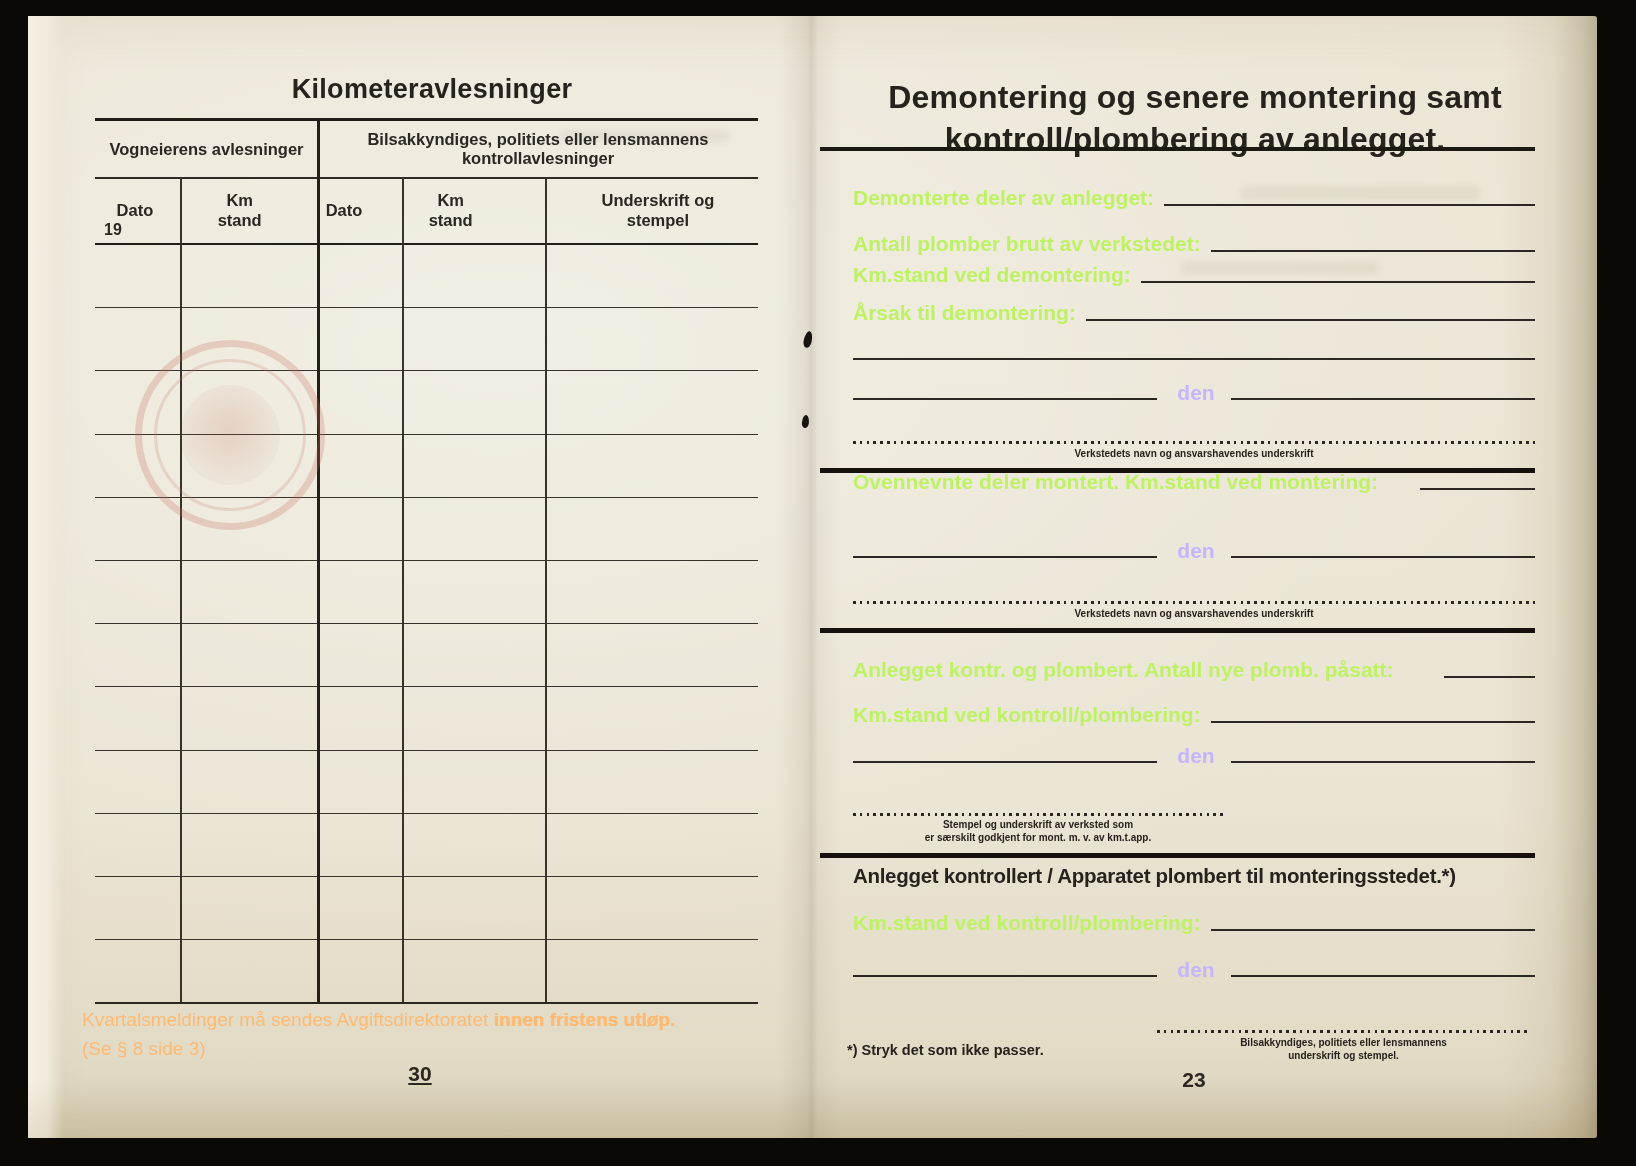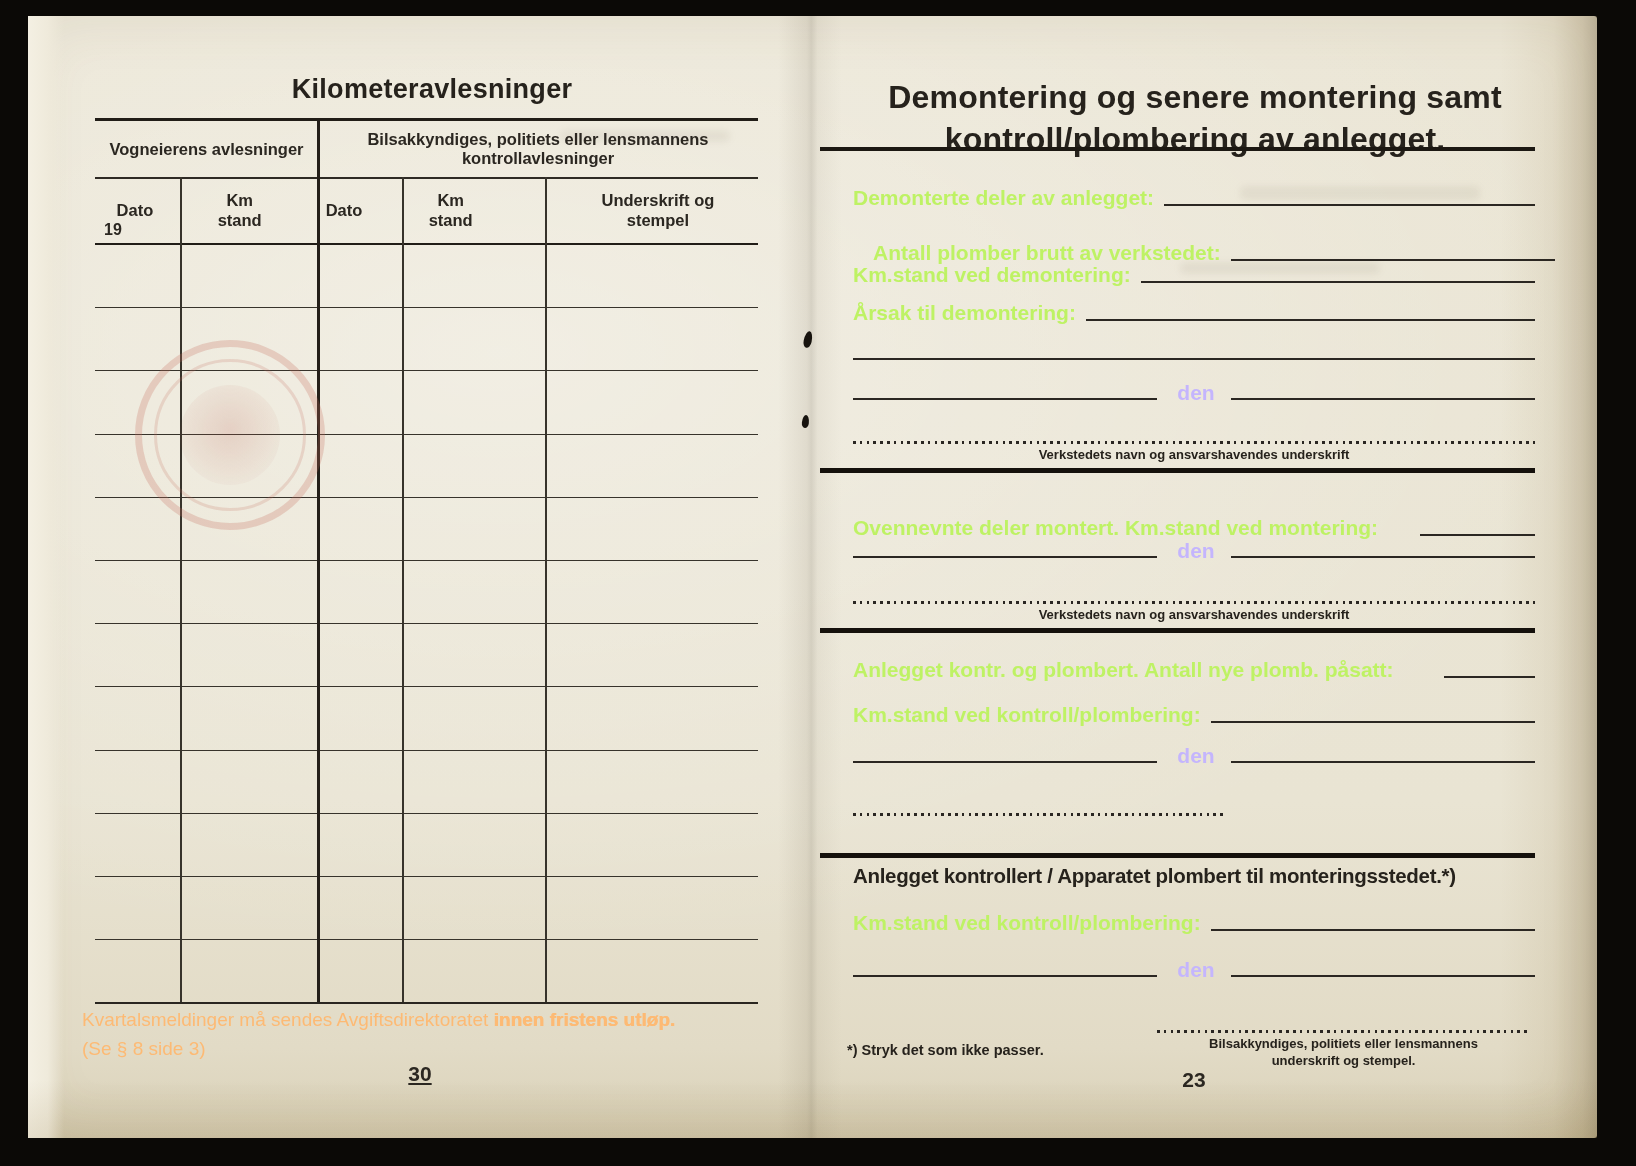--- a/index.html
+++ b/index.html
@@ -96,21 +96,21 @@
   .frow{position:absolute;left:853px;width:682px;height:26px;display:flex;align-items:flex-end;
         font-size:21px;font-weight:bold;color:#bef264;white-space:nowrap;}
   .frow .lbl{padding-right:10px;line-height:1;}
   .fill{flex:1;height:0;border-bottom:2.2px solid #2b2722;margin-bottom:2px;}
   .fullline{position:absolute;left:853px;width:682px;height:0;border-bottom:2.2px solid #2b2722;}
   .denrow{position:absolute;left:853px;width:682px;height:30px;display:flex;align-items:flex-end;
           font-size:21px;font-weight:bold;color:#c4b5fd;}
   .denrow .den{line-height:1;padding:0 16px 0 20px;margin-bottom:-1px;}
   .dots{position:absolute;height:3px;
         background-image:repeating-linear-gradient(90deg,#2a2622 0 2.6px,transparent 2.6px 6.8px);}
-  .sepcap{position:absolute;text-align:center;font-size:13px;font-weight:bold;color:#26221c;line-height:1.3;}
+  .sepcap{position:absolute;text-align:center;font-size:10px;font-weight:bold;color:#26221c;line-height:1.3;}
   .thickbar{position:absolute;left:820px;width:715px;height:4.5px;background:#15110c;}
   .statement{position:absolute;left:853px;width:700px;font-size:20.5px;font-weight:bold;
              letter-spacing:-.3px;color:#26221c;white-space:nowrap;}
   .footnote{position:absolute;left:847px;top:1042px;font-size:14.5px;font-weight:bold;color:#26221c;}
 </style>
 </head>
 <body>
 
 <div class="stage">
   <div class="paper"></div>
@@ -180,21 +180,21 @@
   <div class="rp-title">
     <span>Demontering og senere montering samt</span><br>
     <span>kontroll/plombering av anlegget.</span>
   </div>
   <div class="rp-rule"></div>
 
   <div class="frow" style="top:182px;">
     <span class="lbl">Demonterte deler av anlegget:</span>
     <span class="fill"></span>
   </div>
-  <div class="frow" style="top:237px;margin-left:20px;">
+  <div class="frow" style="top:228px;">
     <span class="lbl">Antall plomber brutt av verkstedet:</span>
     <span class="fill"></span>
   </div>
   <div class="frow" style="top:259px;">
     <span class="lbl">Km.stand ved demontering:</span>
     <span class="fill"></span>
   </div>
   <div class="frow" style="top:297px;">
     <span class="lbl">Årsak til demontering:</span>
     <span class="fill"></span>
@@ -204,21 +204,21 @@
   <div class="denrow" style="top:372px;">
     <span class="fill"></span>
     <span class="den">den</span>
     <span class="fill"></span>
   </div>
 
   <div class="dots" style="left:853px;top:441px;width:682px;"></div>
   <div class="sepcap" style="left:853px;top:447px;width:682px;">Verkstedets navn og ansvarshavendes underskrift</div>
   <div class="thickbar" style="top:468px;"></div>
 
-  <div class="frow" style="top:512px;gap:32px;">
+  <div class="frow" style="top:466px;gap:32px;">
     <span class="lbl">Ovennevnte deler montert.  Km.stand ved montering:</span>
     <span class="fill"></span>
   </div>
   <div class="denrow" style="top:530px;">
     <span class="fill"></span>
     <span class="den">den</span>
     <span class="fill"></span>
   </div>
 
   <div class="dots" style="left:853px;top:601px;width:682px;"></div>
@@ -233,20 +233,24 @@
     <span class="lbl">Km.stand ved kontroll/plombering:</span>
     <span class="fill"></span>
   </div>
   <div class="denrow" style="top:735px;">
     <span class="fill"></span>
     <span class="den">den</span>
     <span class="fill"></span>
   </div>
 
   <div class="dots" style="left:853px;top:813px;width:370px;"></div>
+  <div class="sepcap" style="left:853px;top:818px;width:370px;">
+    <span>Stempel og underskrift av verksted som</span><br>
+    <span>er særskilt godkjent for mont. m. v. av km.t.app.</span>
+  </div>
   <div class="thickbar" style="top:853px;"></div>
 
   <div class="statement" style="top:864px;">Anlegget kontrollert / Apparatet plombert til monteringsstedet.*)</div>
   <div class="frow" style="top:907px;">
     <span class="lbl">Km.stand ved kontroll/plombering:</span>
     <span class="fill"></span>
   </div>
   <div class="denrow" style="top:949px;">
     <span class="fill"></span>
     <span class="den">den</span>

